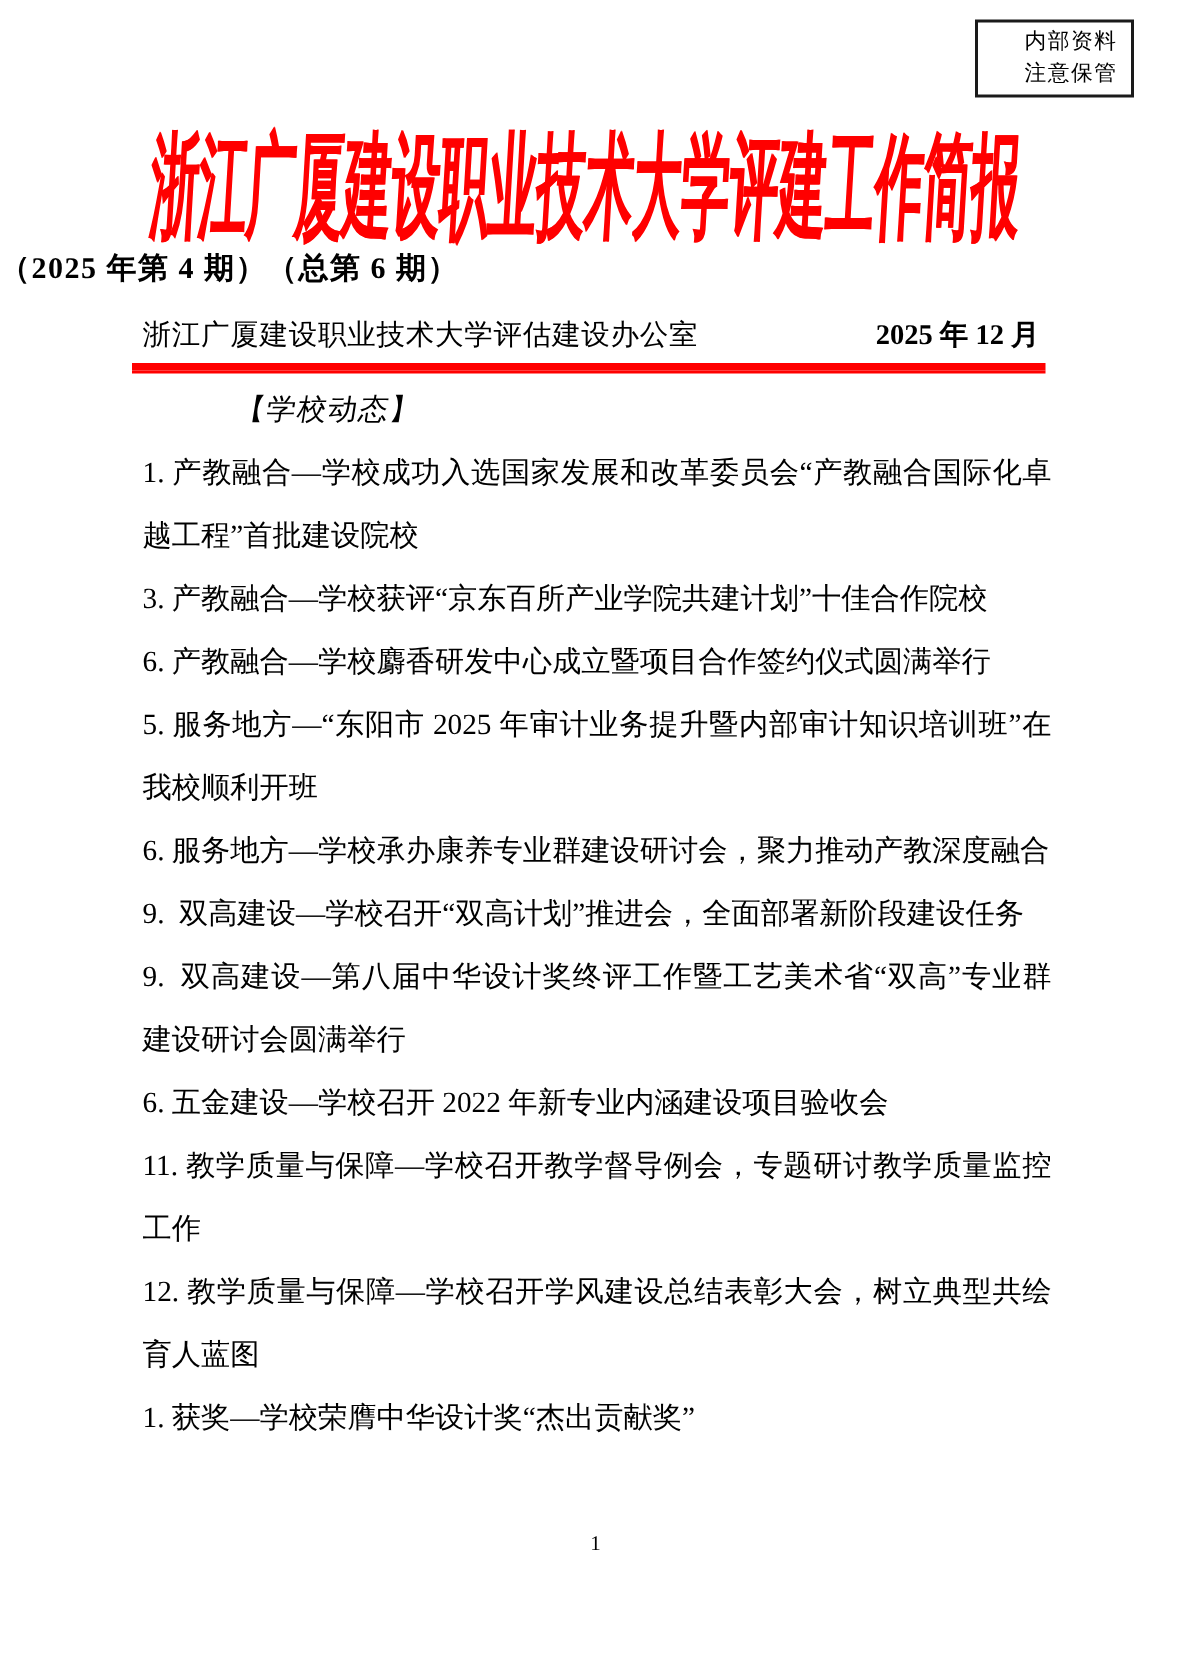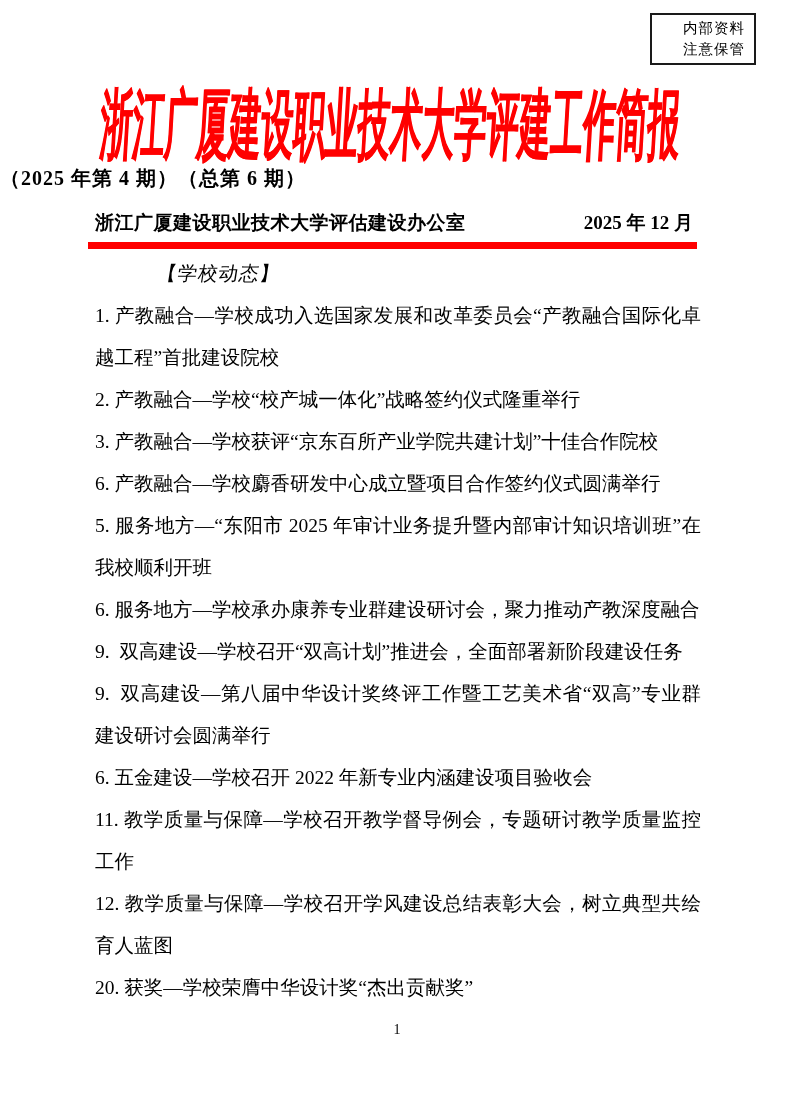--- a/index.html
+++ b/index.html
@@ -70,21 +70,21 @@
     position: absolute;
     top: 210px;
     left: 95px;
     width: 598px;
     display: flex;
     justify-content: space-between;
     align-items: baseline;
   }
   .masthead-office {
     font-family: "Liberation Sans", "DejaVu Sans", sans-serif;
-    font-weight: bold;
+    font-weight: normal;
     font-size: 19px;
     letter-spacing: 0.5px;
     white-space: nowrap;
     text-align: center;
   }
   .masthead-date {
     font-family: "Liberation Serif", serif;
     font-weight: bold;
     font-size: 19px;
     white-space: nowrap;
@@ -155,29 +155,28 @@
     <span class="masthead-office">浙江广厦建设职业技术大学评估建设办公室</span>
     <span class="masthead-date">2025 年 12 月</span>
   </div>
 
   <div class="double-rule"></div>
 
   <div class="content">
     <p class="section-heading"><span class="slant">【学校动态】</span></p>
     <div class="toc">
       <p>1. 产教融合—学校成功入选国家发展和改革委员会“产教融合国际化卓越工程”首批建设院校</p>
-      <p>2. 产教融合—学校“校产城一体化”战略签约仪式隆重举行</p>
       <p>3. 产教融合—学校获评“京东百所产业学院共建计划”十佳合作院校</p>
       <p>6. 产教融合—学校麝香研发中心成立暨项目合作签约仪式圆满举行</p>
       <p>5. 服务地方—“东阳市 2025 年审计业务提升暨内部审计知识培训班”在我校顺利开班</p>
       <p>6. 服务地方—学校承办康养专业群建设研讨会，聚力推动产教深度融合</p>
       <p>9.  双高建设—学校召开“双高计划”推进会，全面部署新阶段建设任务</p>
       <p>9.  双高建设—第八届中华设计奖终评工作暨工艺美术省“双高”专业群建设研讨会圆满举行</p>
       <p>6. 五金建设—学校召开 2022 年新专业内涵建设项目验收会</p>
       <p>11. 教学质量与保障—学校召开教学督导例会，专题研讨教学质量监控工作</p>
       <p>12. 教学质量与保障—学校召开学风建设总结表彰大会，树立典型共绘育人蓝图</p>
-      <p>20. 获奖—学校荣膺中华设计奖“杰出贡献奖”</p>
+      <p>1. 获奖—学校荣膺中华设计奖“杰出贡献奖”</p>
     </div>
   </div>
 
   <div class="page-footer">1</div>
 
 </div>
 
 </body></html>

